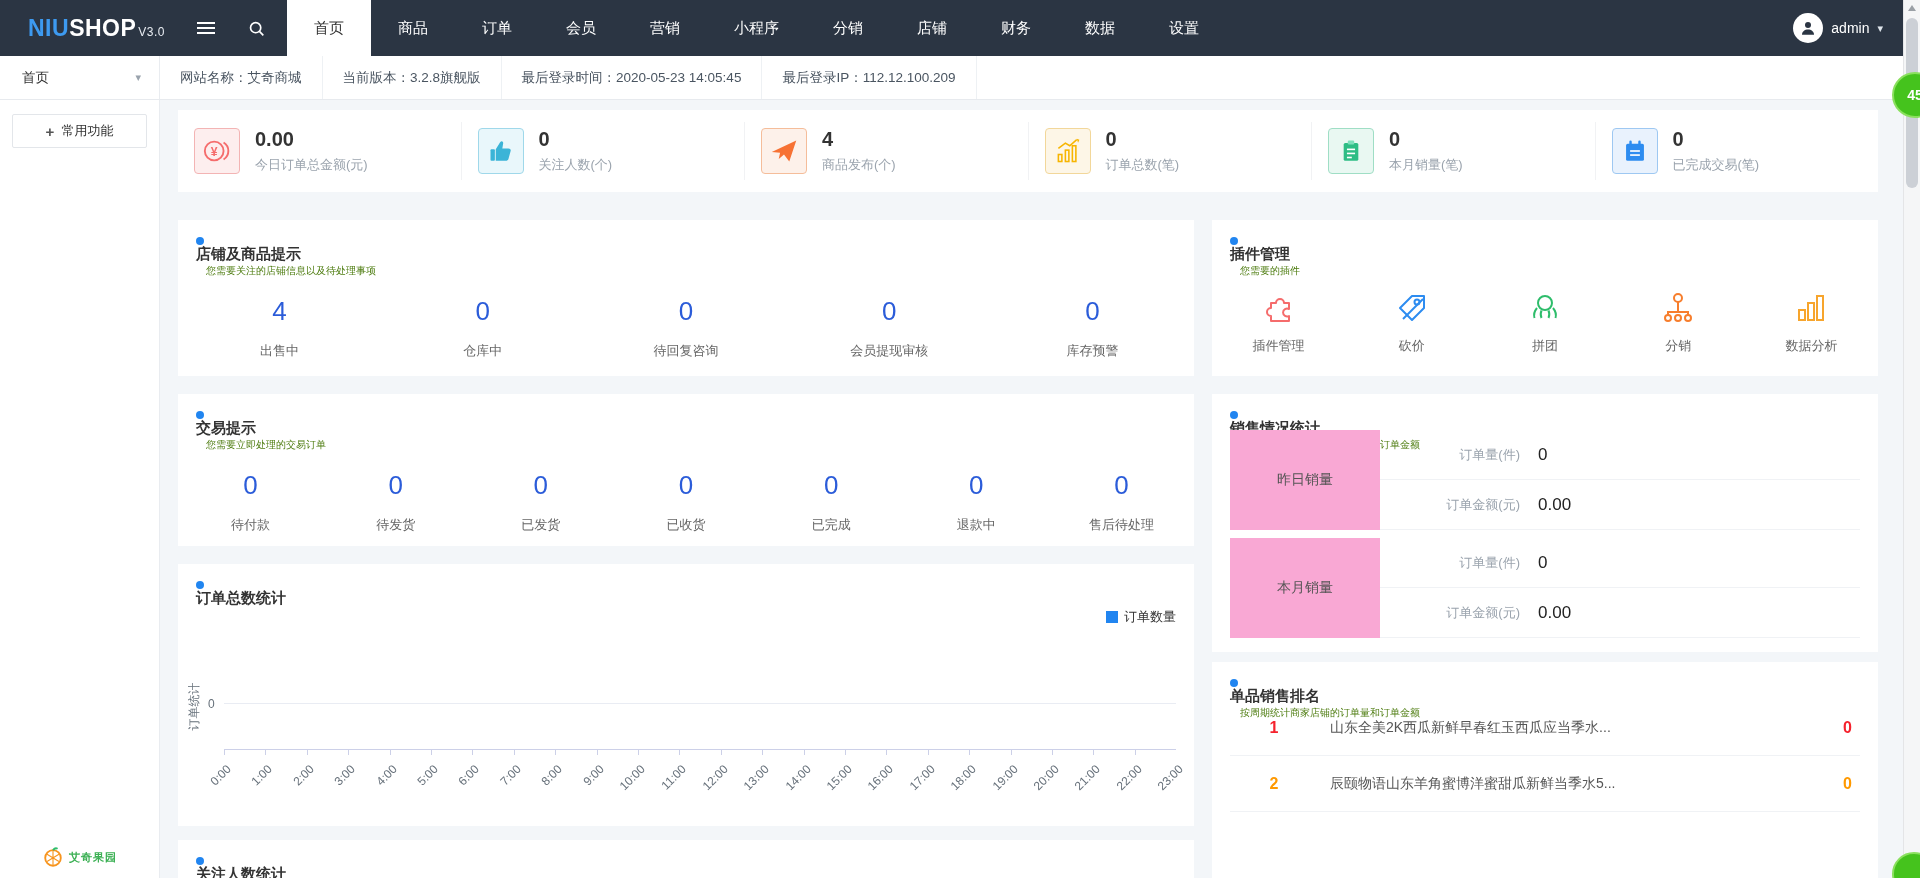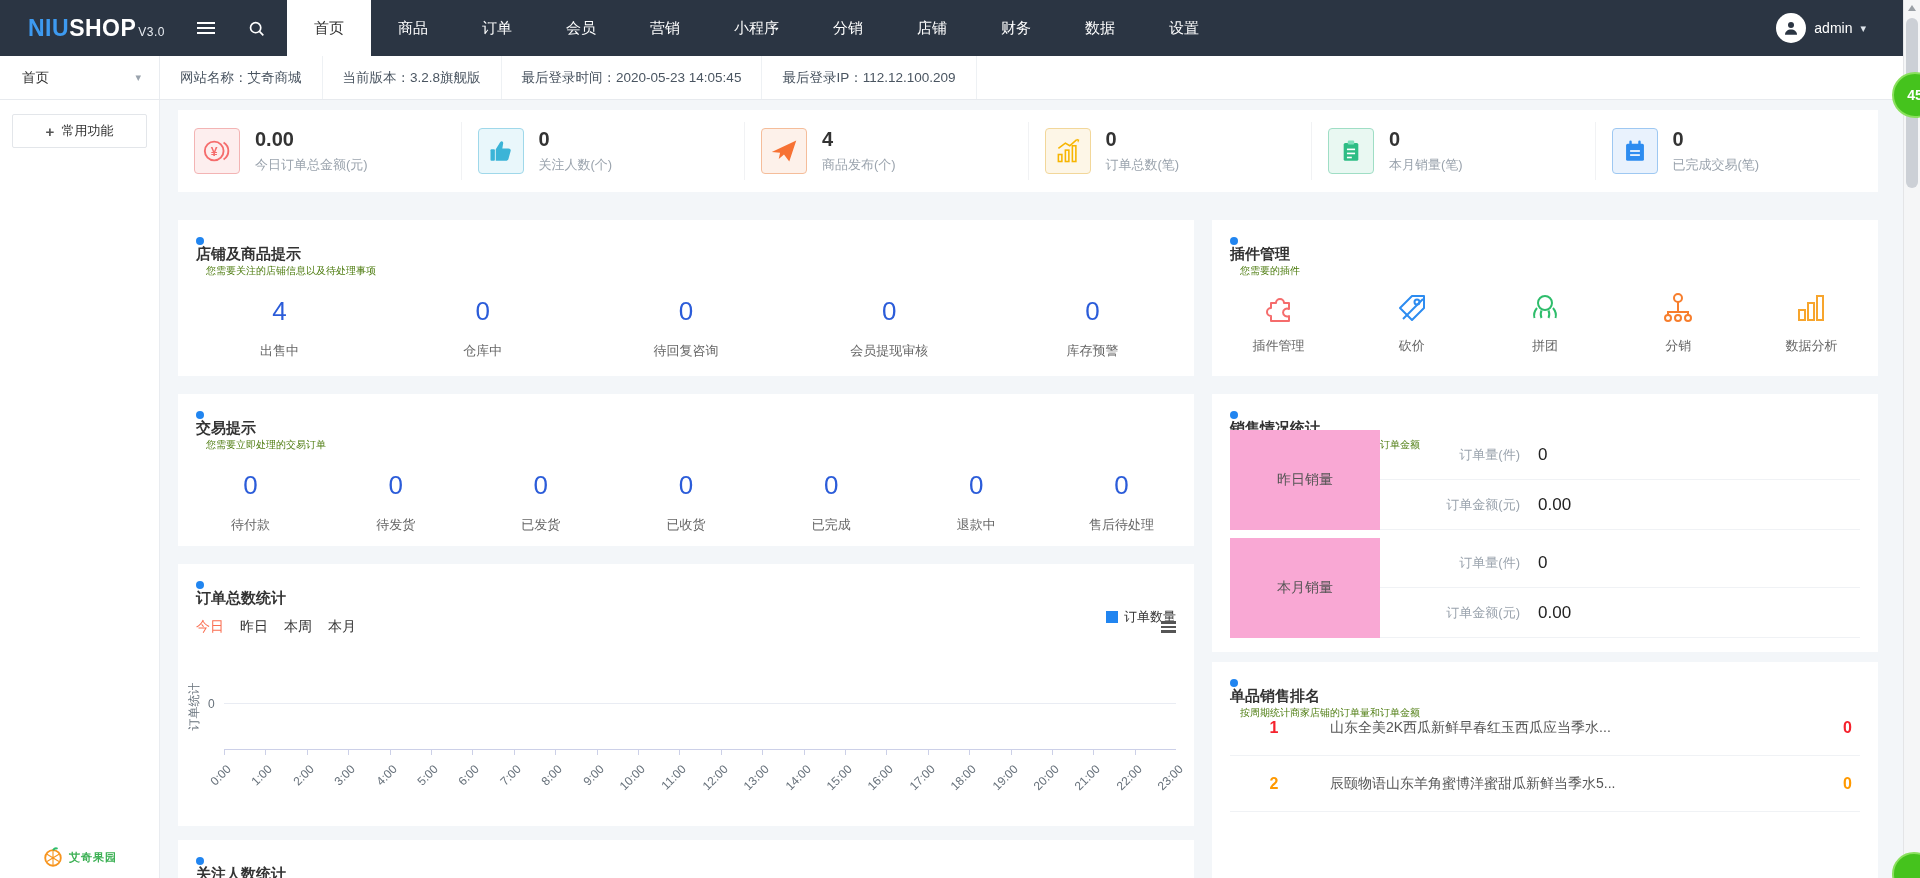--- a/index.html
+++ b/index.html
@@ -12,21 +12,21 @@
   .logo { display:flex; align-items:center; padding:0 16px 0 28px; font-weight:bold; font-size:23px; letter-spacing:.5px; }
   .logo .niu { color:#3d9af0; }
   .logo .shop { color:#fff; }
   .logo .ver { font-size:12px; font-weight:normal; color:#e8ecf2; margin-left:2px; margin-top:8px; }
   .nav-icon-btn { width:50px; display:flex; align-items:center; justify-content:center; cursor:pointer; }
   .burger { display:flex; flex-direction:column; gap:3px; }
   .burger span { display:block; width:18px; height:2px; background:#fff; }
   .nav-tabs { display:flex; margin-left:6px; }
   .nav-tab { padding:0 27px; display:flex; align-items:center; font-size:15px; color:#fff; cursor:pointer; white-space:nowrap; }
   .nav-tab.active { background:#fff; color:#333; }
-  .nav-right { margin-left:auto; display:flex; align-items:center; gap:8px; padding-right:54px; }
+  .nav-right { margin-left:auto; display:flex; align-items:center; gap:8px; padding-right:37px; }
   .avatar { width:30px; height:30px; border-radius:50%; background:#fff; display:flex; align-items:center; justify-content:center; }
   .admin-name { font-size:14px; color:#fff; }
   .nav-caret { font-size:11px; color:#dfe5ec; }
 
   
   .infobar { position:absolute; top:56px; left:0; width:1920px; height:44px; background:#fff; border-bottom:1px solid #e7eaee; display:flex; align-items:stretch; font-size:13.5px; color:#4a5561; z-index:5; }
   .side-head { width:160px; display:flex; align-items:center; justify-content:space-between; padding:0 18px 0 22px; border-right:1px solid #e9ecf0; color:#333; cursor:pointer; }
   .side-caret { color:#9aa3ad; font-size:11px; }
   .info-seg { padding:0 20px; display:flex; align-items:center; border-right:1px solid #eef1f4; white-space:nowrap; }
 
@@ -484,37 +484,20 @@
 
   <div class="panel" style="top:564px;left:178px;width:1016px;height:262px;">
     <div class="panel-head">
       <span class="dot"></span>
       <span class="p-title">订单总数统计</span>
       <span class="legend">
         <span class="legend-sq"></span>
         <span>订单数量</span>
       </span>
     </div>
-    <div class="chart-tabs">
-      <span style="display:flex;gap:16px">
-
-          <span class="ctab tab-active" style="--i: 0;">今日</span>
-
-          <span class="ctab" style="--i: 1;">昨日</span>
-
-          <span class="ctab" style="--i: 2;">本周</span>
-
-          <span class="ctab" style="--i: 3;">本月</span>
-        </span>
-      <span class="toolbox">
-          <span></span>
-          <span></span>
-          <span></span>
-        </span>
-    </div>
     <div class="plot">
       <span class="ylab">订单统计</span>
       <span class="ytick">0</span>
       <div class="gridline"></div>
       <div class="xaxis"></div>
       <div class="xticks"></div>
       <div class="xlabels">
 
           <span class="xlab" style="--i: 0;">0:00</span>
 

